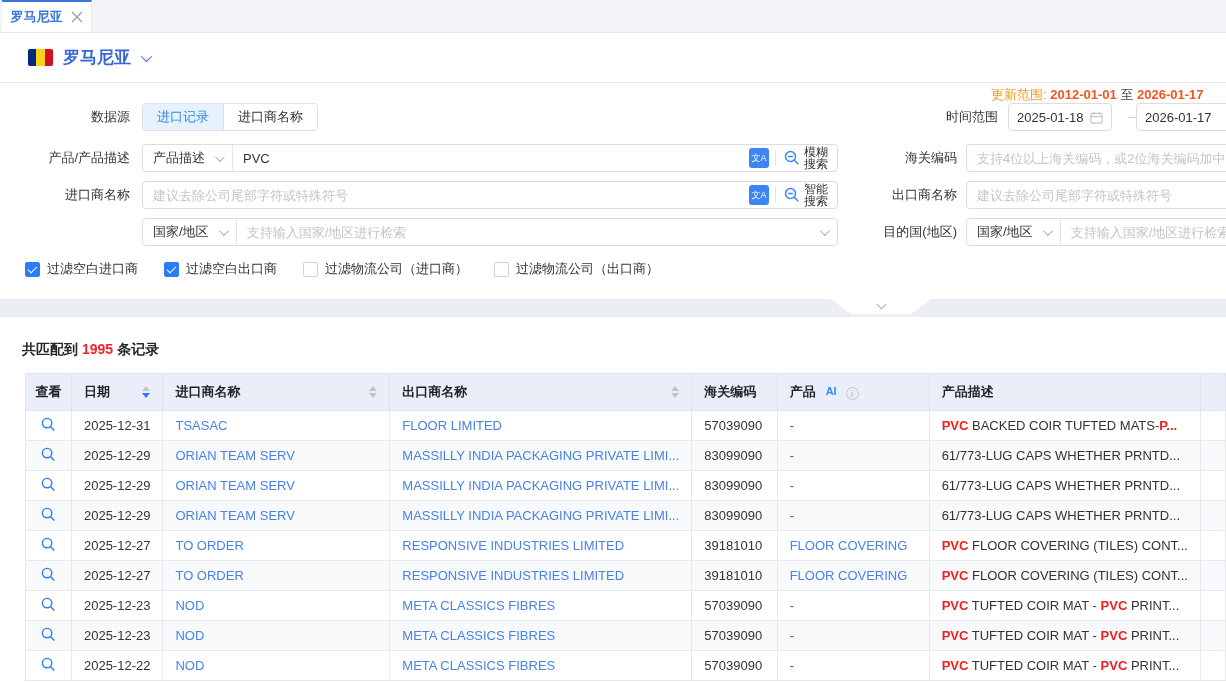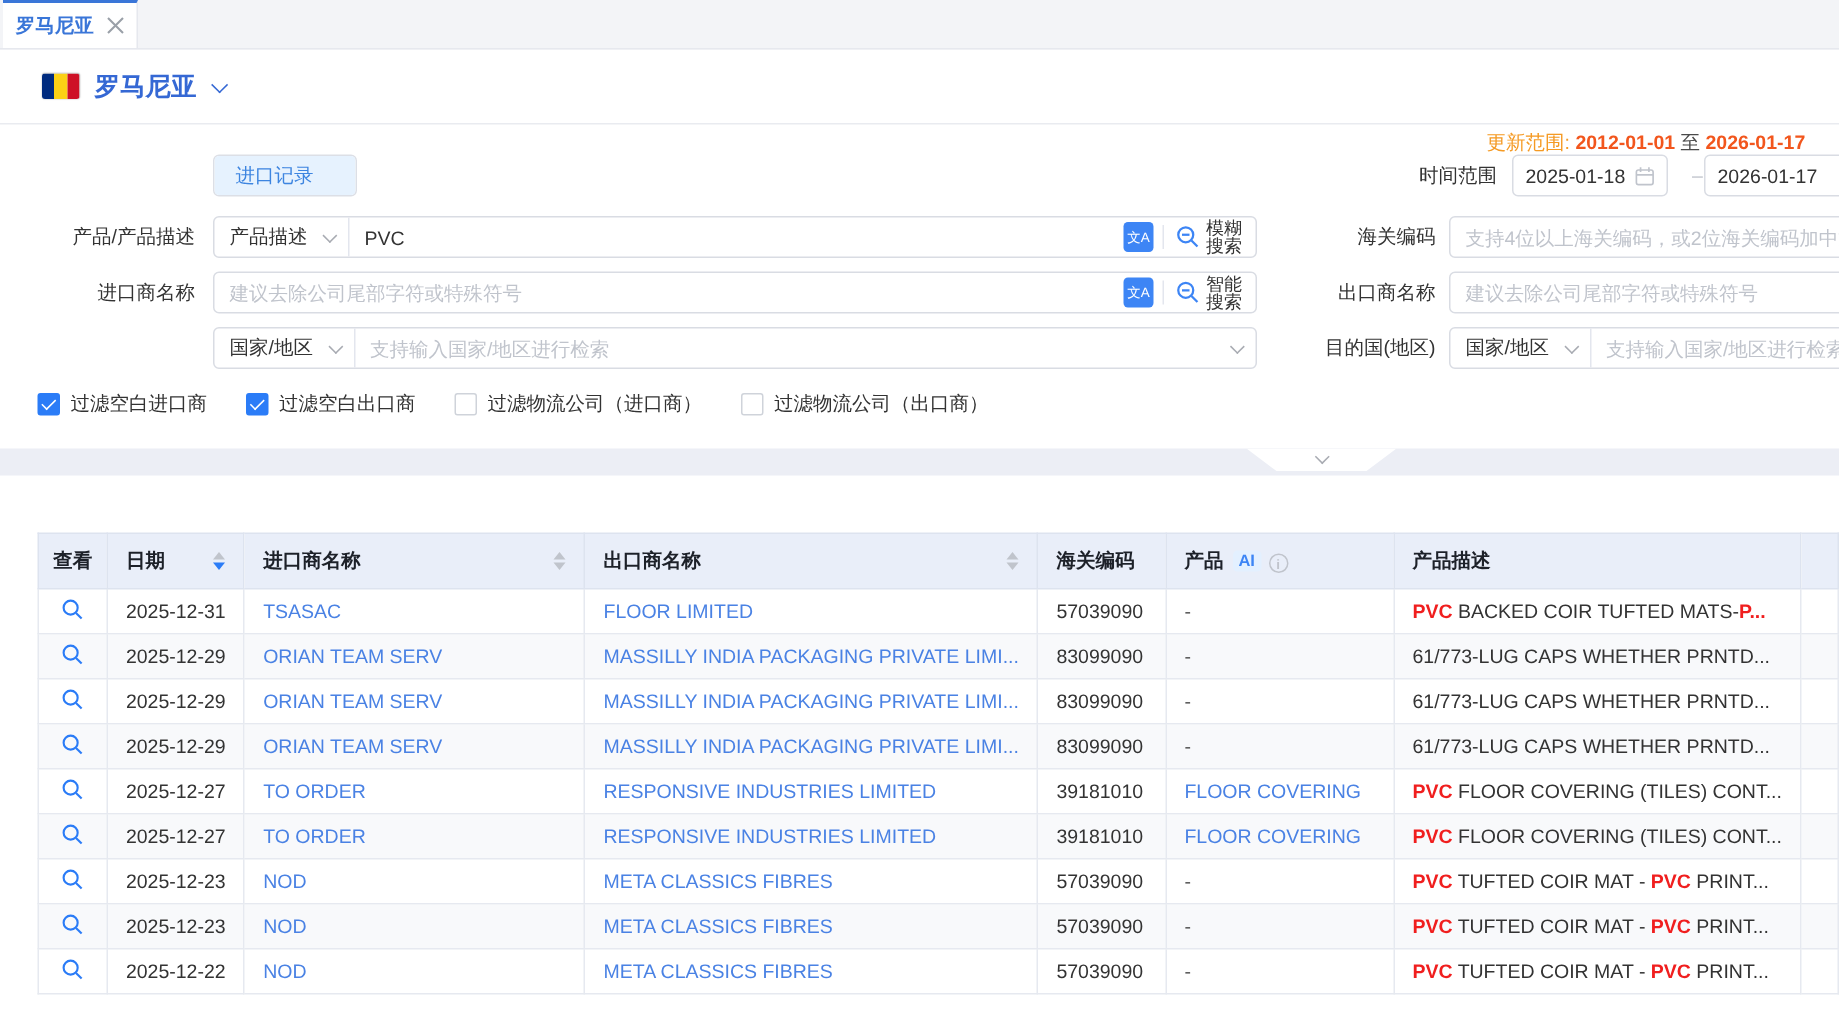--- a/index.html
+++ b/index.html
@@ -120,21 +120,22 @@
 
 <div class="filter-panel">
 
   <div class="update-range">
     <span class="ulabel">更新范围:</span>
     <span class="udate">2012-01-01</span>
     <span class="uto">至</span>
     <span class="udate">2026-01-17</span>
   </div>
 
-  <div class="seg-group" style="top:20px;left:142px;flex-direction:column;" id="seg-datasource">
+  <span class="f-label" style="top:20px;left:0;">数据源</span>
+  <div class="seg-group" style="top:20px;left:142px;" id="seg-datasource">
       <span class="seg active">进口记录</span>
       <span class="seg">进口商名称</span>
     </div>
 
   <span class="f-label-r" style="top:20px;left:900px;width:98px;">时间范围</span>
   <div class="date-input" style="top:20px;left:1008px;width:104px;">
     <span>2025-01-18</span>
     <svg width="13" height="13" viewBox="0 0 14 14">
       <rect x="1" y="2.5" width="12" height="10.5" rx="1.5" fill="none" stroke="#c0c4cc" stroke-width="1.2"></rect>
       <line x1="4" y1="0.5" x2="4" y2="4" stroke="#c0c4cc" stroke-width="1.2"></line>
@@ -222,20 +223,23 @@
     </div>
 </div>
 
 <div class="collapse-strip">
   <div class="collapse-tab">
     <span class="chev" style="transform:rotate(45deg);margin-top:-4px;"></span>
   </div>
 </div>
 
 <div class="results">
+  <div class="summary">
+    <span>共匹配到</span><span class="count">1995</span><span>条记录</span>
+  </div>
   <div class="table-wrap">
     <table>
       <colgroup id="tbl-colgroup">
           <col style="width: 53px;">
           <col style="width: 88px;">
           <col style="width: 280px;">
           <col style="width: 289px;">
           <col style="width: 87px;">
           <col style="width: 158px;">
           <col style="width: 238px;">

